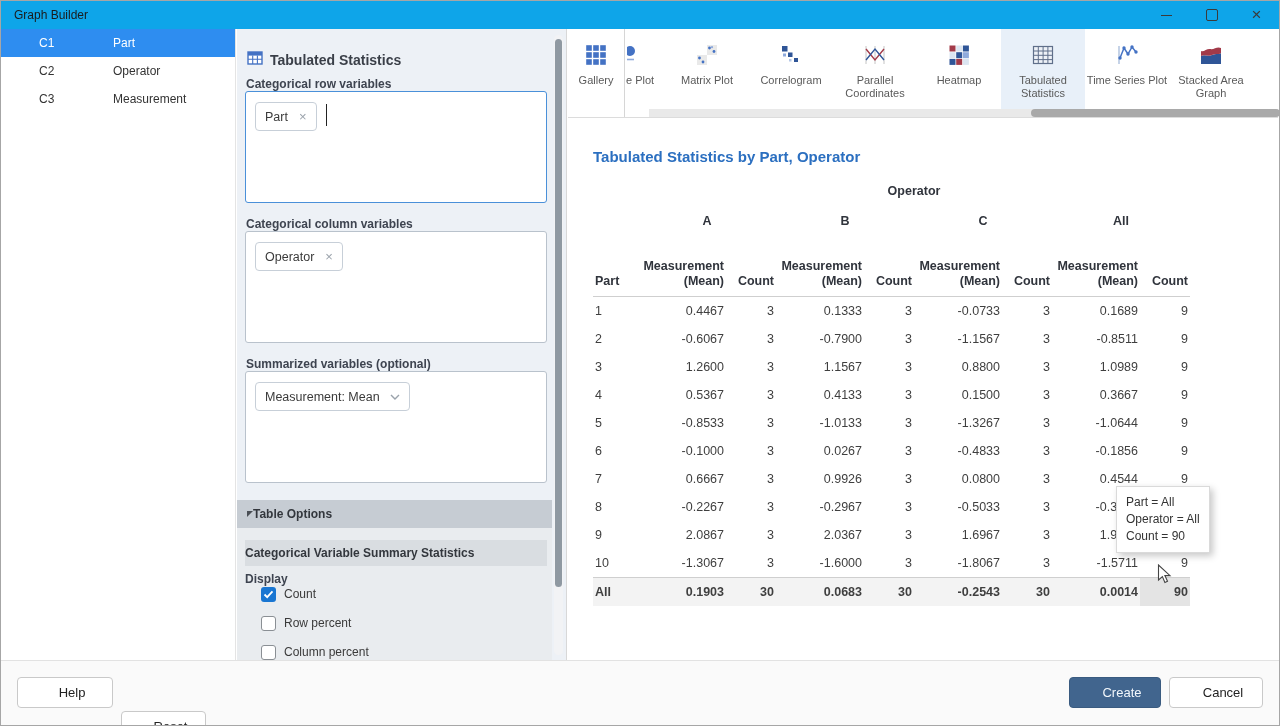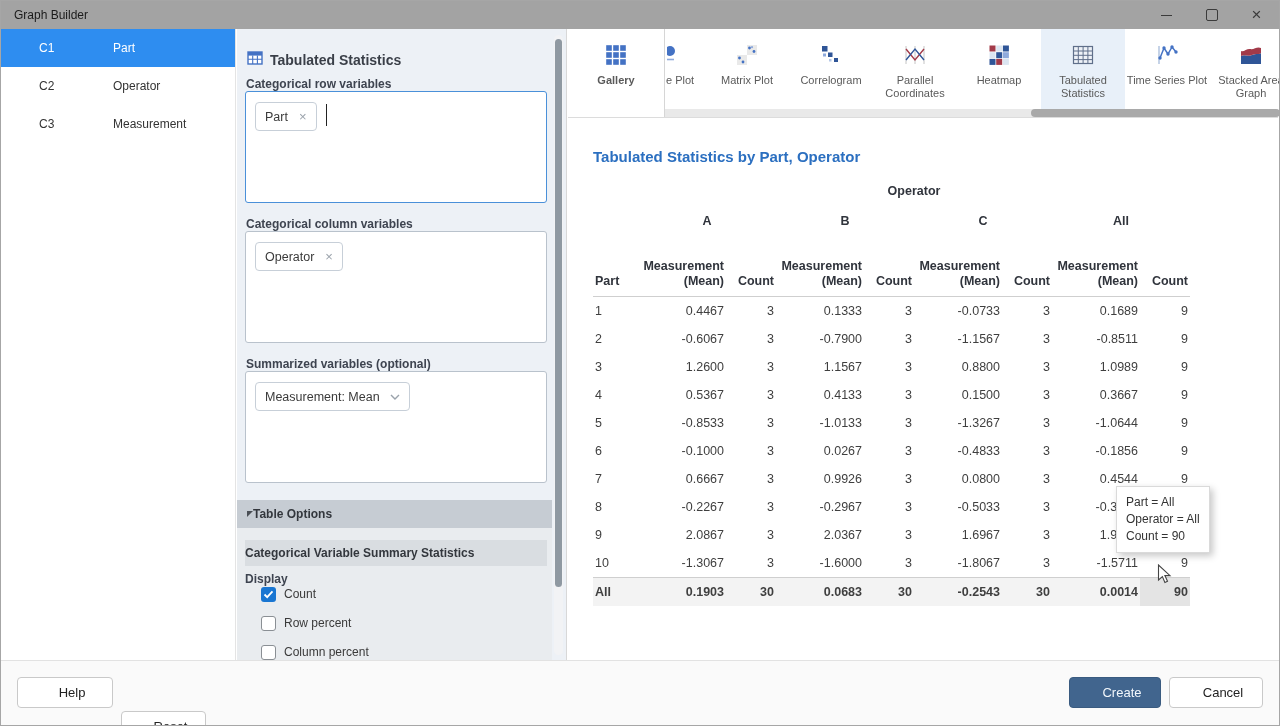--- a/index.html
+++ b/index.html
@@ -1,31 +1,31 @@
 <!DOCTYPE html>
 <html><head>
 <meta charset="utf-8">
 <style>
   html,body{margin:0;padding:0;background:#e9e9e9;}
   .app{position:relative;width:1280px;height:726px;background:#fff;
        font-family:"Liberation Sans",sans-serif;border:1px solid #a6a6a6;
        box-sizing:border-box;overflow:hidden;cursor:default;}
   
-  .titlebar{position:absolute;left:0;top:0;right:0;height:28px;background:#a3a3a3;
+  .titlebar{position:absolute;left:0;top:0;right:0;height:28px;background:#0ea5e9;
             display:flex;align-items:center;}
   .titlebar .title{margin-left:13px;font-size:12px;color:#1b1b1b;}
   .win-controls{position:absolute;right:0;top:0;height:28px;display:flex;}
   .wc{width:45px;height:28px;display:flex;align-items:center;justify-content:center;}
   .min-glyph{width:11px;height:1px;background:#3b3b3b;display:block;}
   .max-glyph{width:10px;height:10px;border:1px solid #3b3b3b;border-radius:2px;display:block;}
   .close-glyph{font-size:17px;color:#3b3b3b;line-height:1;margin-top:-2px;}
   
   .sidebar{position:absolute;left:0;top:28px;width:235px;bottom:64px;background:#fff;
            border-right:1px solid #e4e4e4;box-sizing:border-box;}
-  .sb-row{height:38px;display:flex;align-items:center;font-size:12px;color:#333;}
+  .sb-row{height:28px;display:flex;align-items:center;font-size:12px;color:#333;}
   .sb-row.selected{background:#2e8df0;color:#fff;}
   .sb-id{width:74px;padding-left:38px;box-sizing:content-box;}
   
   .panel{position:absolute;left:236px;top:28px;width:330px;bottom:64px;background:#edf1f6;
          border-right:1px solid #d8d8d8;box-sizing:border-box;font-size:12px;color:#3e4450;}
   .panel-header{position:absolute;left:10px;top:21px;display:flex;align-items:center;gap:7px;}
   .panel-title{font-size:14px;font-weight:700;color:#3a3f48;}
   .field-label{position:absolute;left:9px;font-weight:700;font-size:12px;color:#3e4450;}
   .lbl1{top:48px;} .lbl2{top:188px;} .lbl3{top:328px;}
   .field-box{position:absolute;left:8px;width:302px;height:112px;background:#fff;
@@ -50,21 +50,21 @@
   .cb{width:15px;height:15px;border-radius:3px;box-sizing:border-box;flex:0 0 auto;
       display:flex;align-items:center;justify-content:center;}
   .cb.unchecked{background:#fff;border:1px solid #8a8f94;}
   .cb.checked{background:#1976d2;}
   .v-scrollbar{position:absolute;right:3px;top:6px;bottom:6px;width:9px;background:#f2f3f5;border-radius:5px;}
   .v-thumb{position:absolute;left:1px;right:1px;top:4px;height:548px;background:#8f99a2;border-radius:4px;}
   
   .gallery{position:absolute;left:567px;top:28px;right:1px;height:88px;background:#fff;display:flex;}
   .g-item{width:84px;height:80px;box-sizing:border-box;padding-top:11px;display:flex;
           flex-direction:column;align-items:center;flex:0 0 auto;}
-  .g-item.pinned{width:97px;height:88px;border-right:1px solid #d6d6d6;z-index:2;background:#fff;font-weight:bold;}
+  .g-item.pinned{width:57px;height:88px;border-right:1px solid #d6d6d6;z-index:2;background:#fff;}
   .g-item.clipped{width:40px;overflow:hidden;align-items:flex-start;}
   .g-item.selected{background:#e8f0f9;}
   .g-icon{height:30px;display:flex;align-items:center;justify-content:center;}
   .g-item.clipped .g-icon{justify-content:flex-start;padding-left:2px;width:100%;box-sizing:border-box;}
   .g-label{margin-top:4px;font-size:11px;color:#5a5a5a;text-align:center;line-height:13px;}
   .g-item.clipped .g-label{text-align:left;padding-left:1px;width:100%;box-sizing:border-box;}
   .h-scroll{position:absolute;left:648px;top:108px;right:1px;height:8px;background:#e9e9e9;}
   .h-thumb{position:absolute;left:382px;width:249px;top:0;bottom:0;background:#a9a9a9;border-radius:4px;}
   
   .content{position:absolute;left:567px;top:116px;right:1px;bottom:64px;background:#fff;

